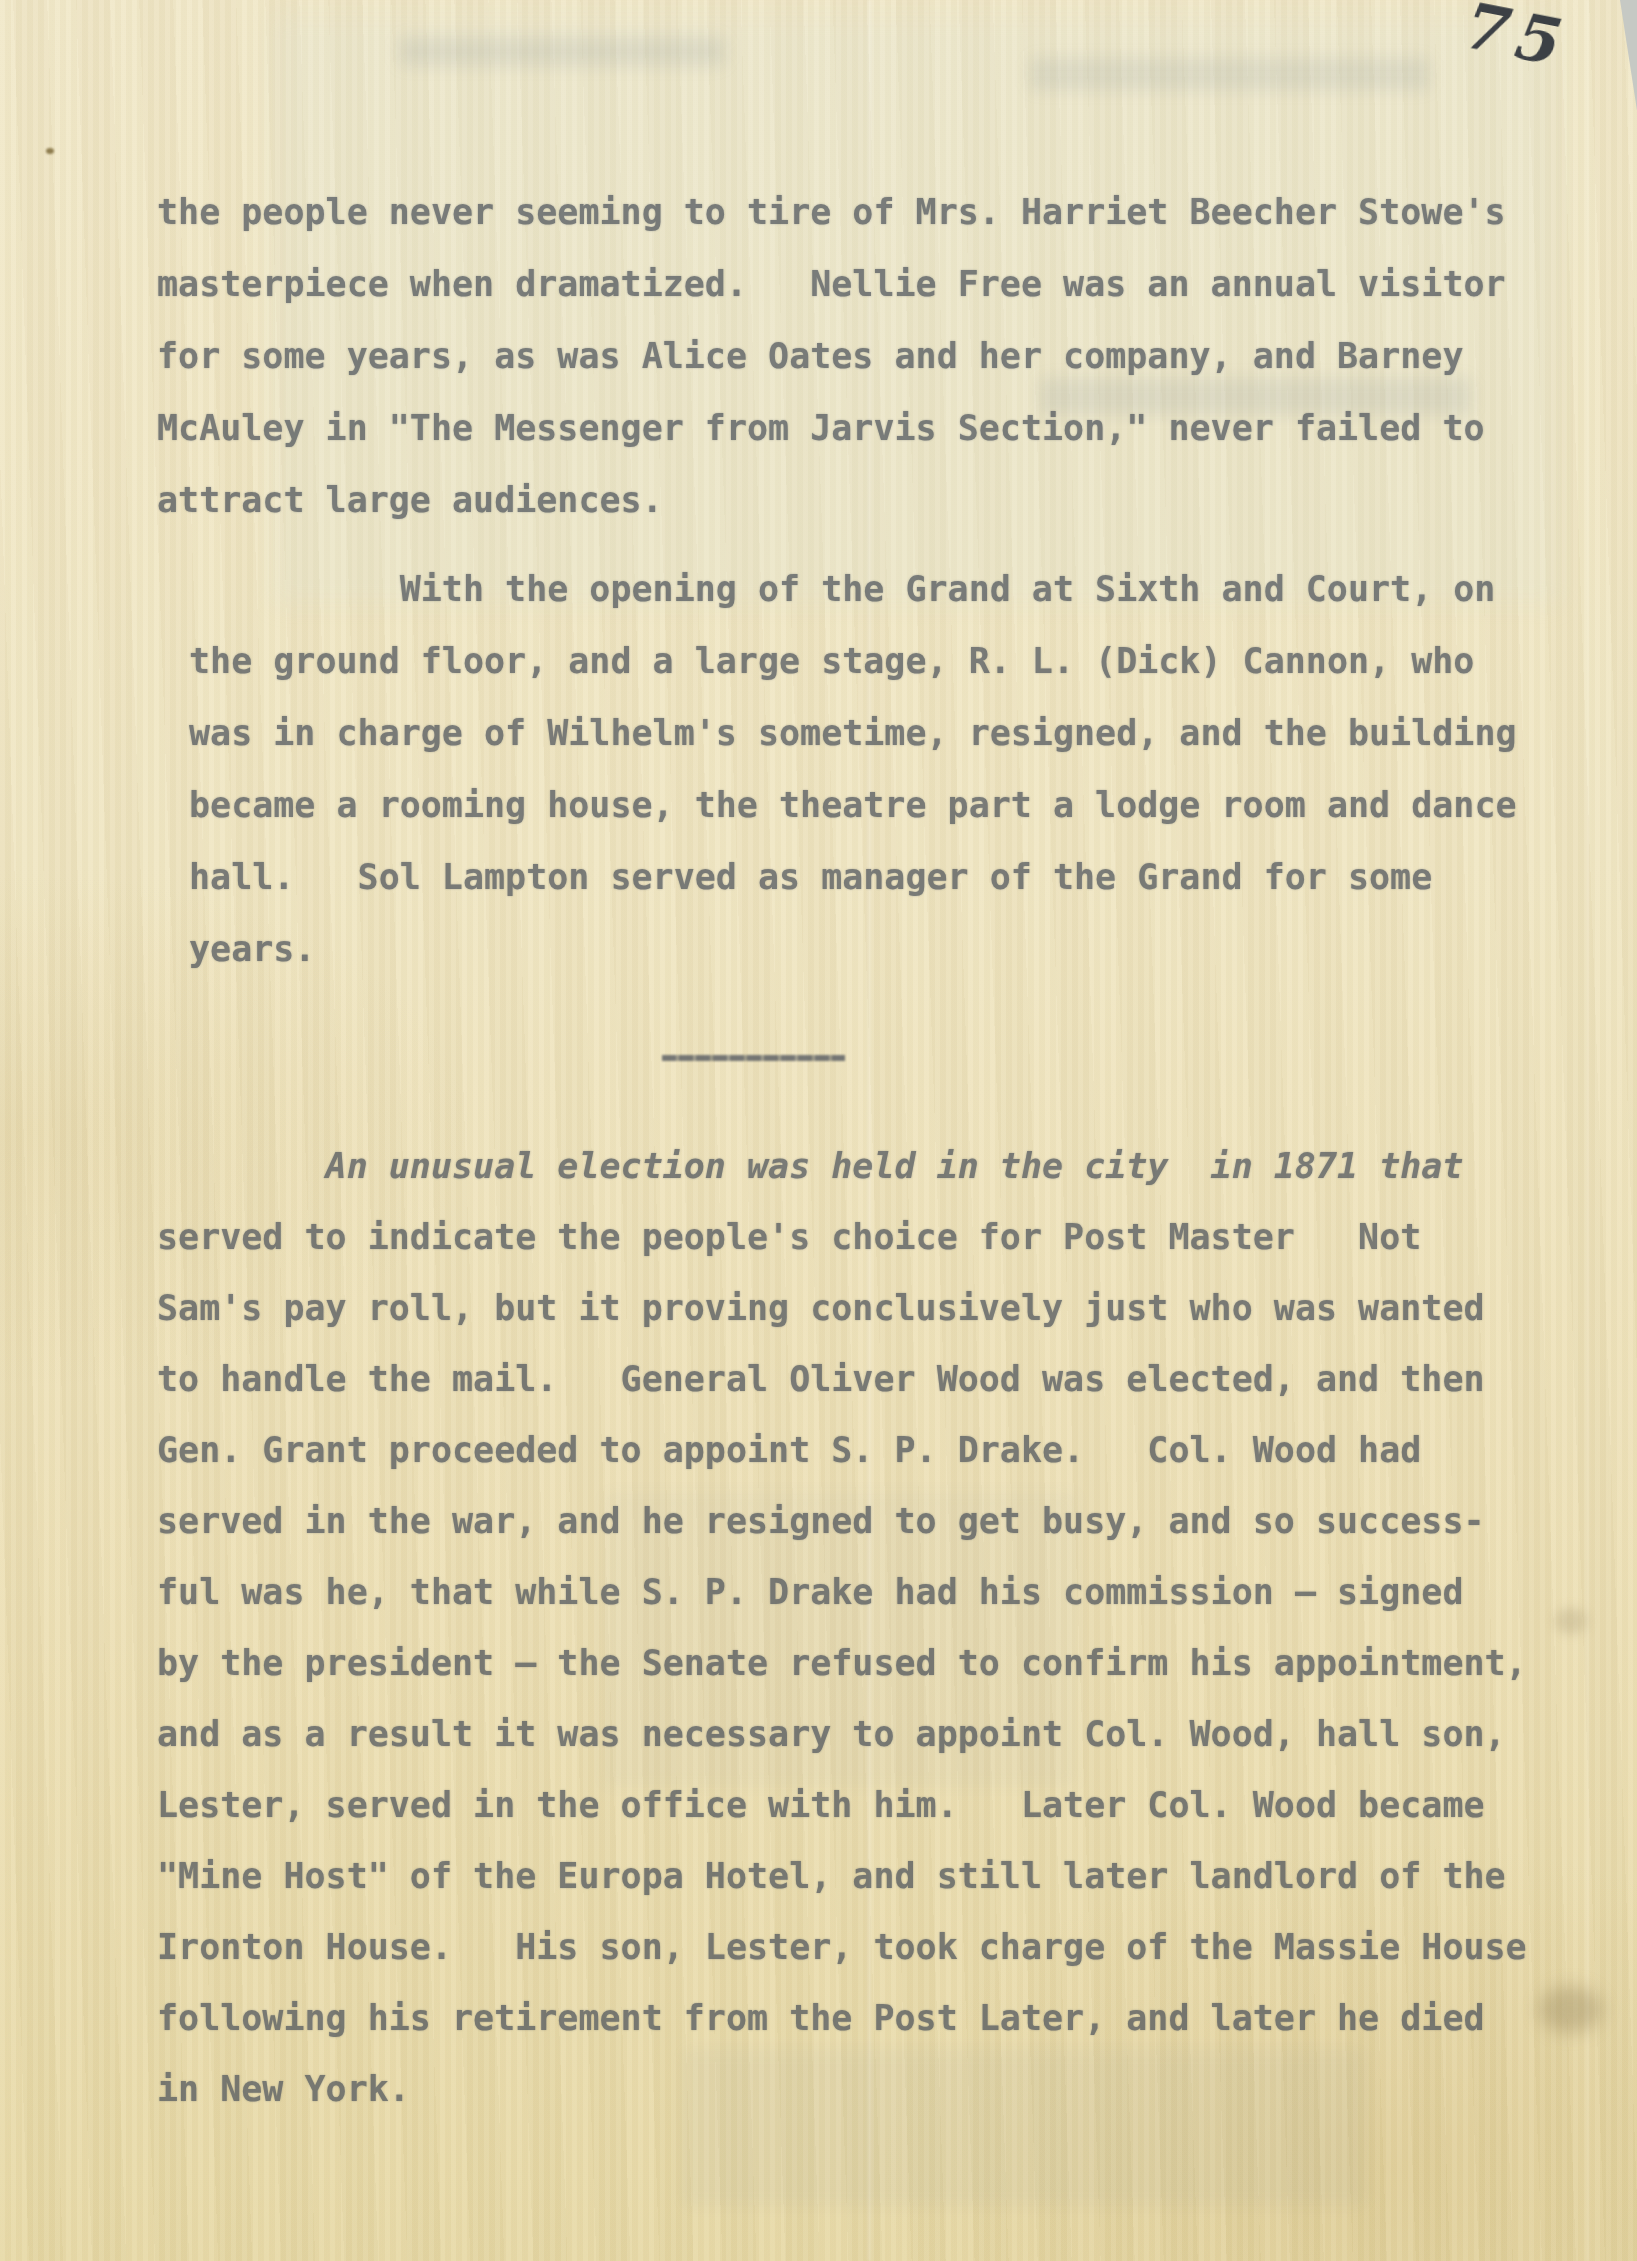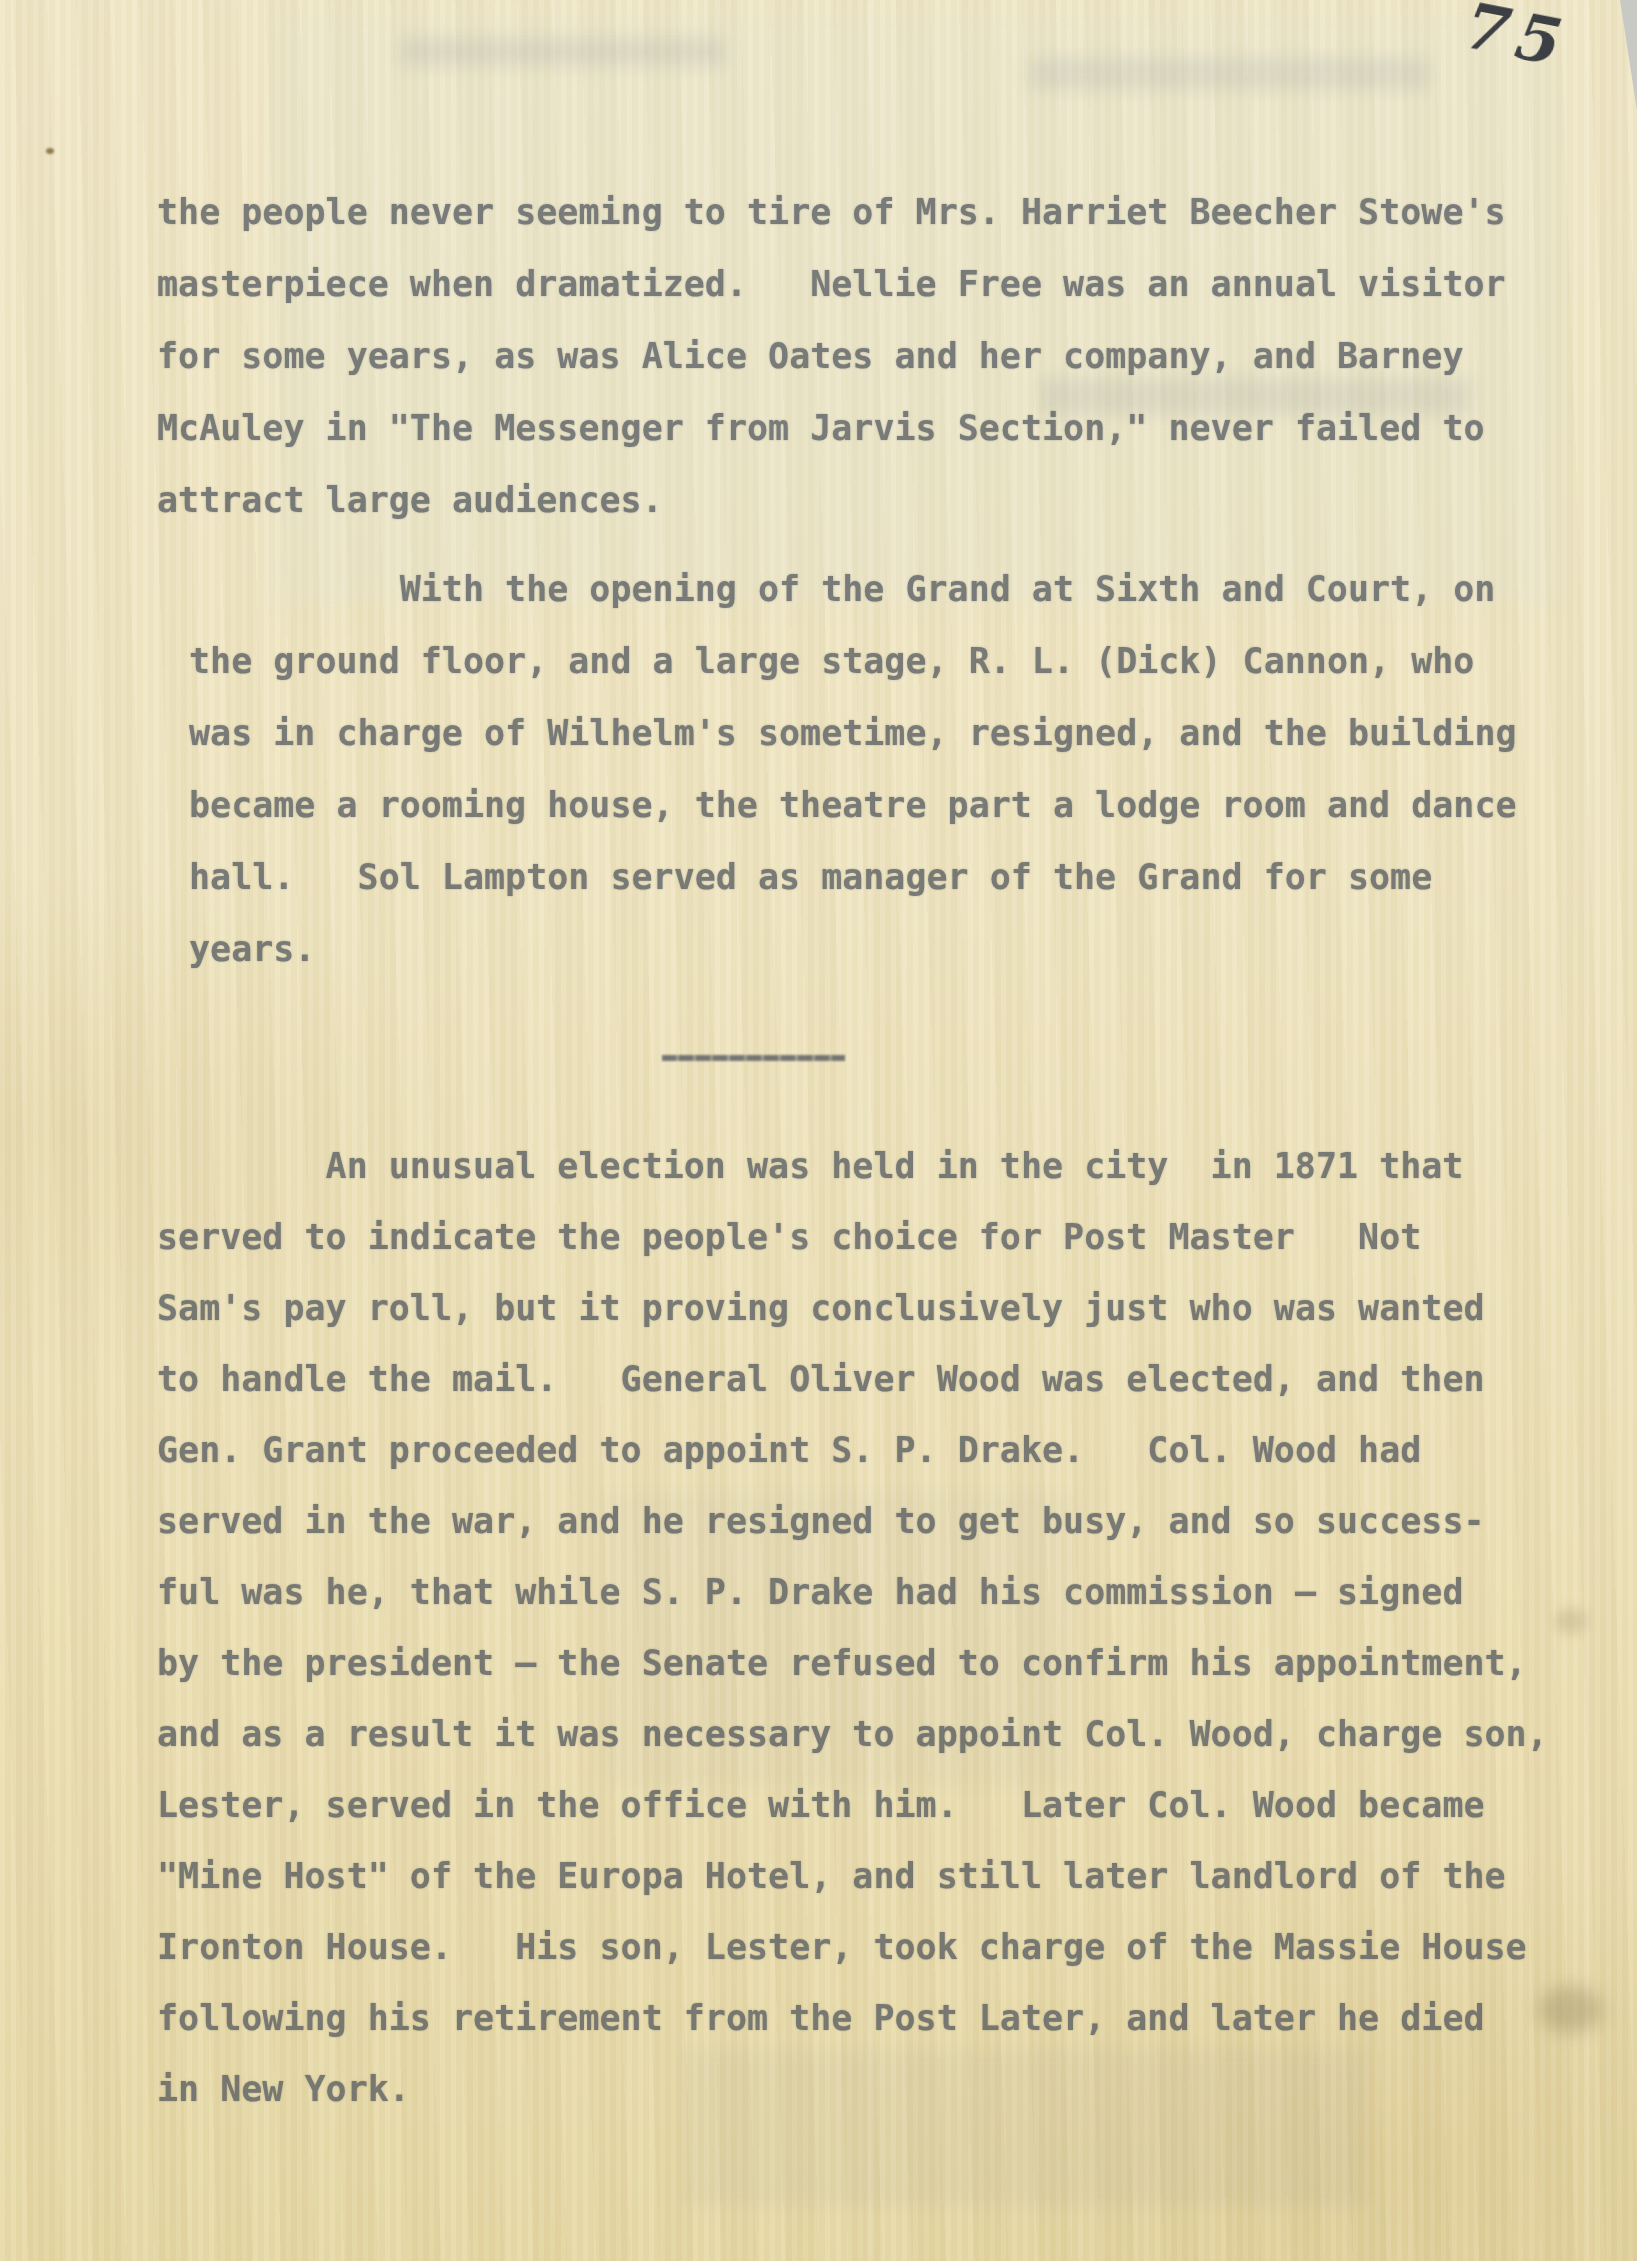--- a/index.html
+++ b/index.html
@@ -81,21 +81,21 @@
   .line {
     height: 72px;
     line-height: 37px;
     white-space: pre;
   }
   .p1 { top: 194px; }
   .p2 { top: 571px; margin-left: 32px; }
   .p3 { top: 1148px; }
   .p3 .line { height: 71px; }
   .p2 .line:first-child { text-indent: 10ch; }
-  .p3 .line:first-child { text-indent: 8ch; }
+  .p3 .line:first-child { text-indent: 8ch; font-style: italic; }
   
   .section-divider {
     position: absolute;
     left: 662px; top: 1055px;
     width: 183px; height: 5.8px;
     background: repeating-linear-gradient(90deg,
       rgba(72,78,88,0.85) 0 13.7px, rgba(72,78,88,0.55) 13.7px 17px);
     filter: blur(0.8px);
     opacity: 0.85;
   }
@@ -145,21 +145,21 @@
 
   <div class="typed-block p3">
       <div class="line">An unusual election was held in the city  in 1871 that</div>
       <div class="line">served to indicate the people's choice for Post Master   Not</div>
       <div class="line">Sam's pay roll, but it proving conclusively just who was wanted</div>
       <div class="line">to handle the mail.   General Oliver Wood was elected, and then</div>
       <div class="line">Gen. Grant proceeded to appoint S. P. Drake.   Col. Wood had</div>
       <div class="line">served in the war, and he resigned to get busy, and so success-</div>
       <div class="line">ful was he, that while S. P. Drake had his commission — signed</div>
       <div class="line">by the president — the Senate refused to confirm his appointment,</div>
-      <div class="line">and as a result it was necessary to appoint Col. Wood, charge son,</div>
+      <div class="line">and as a result it was necessary to appoint Col. Wood, hall son,</div>
       <div class="line">Lester, served in the office with him.   Later Col. Wood became</div>
       <div class="line">"Mine Host" of the Europa Hotel, and still later landlord of the</div>
       <div class="line">Ironton House.   His son, Lester, took charge of the Massie House</div>
       <div class="line">following his retirement from the Post Later, and later he died</div>
       <div class="line">in New York.</div>
     </div>
 
 </div>
 
 

